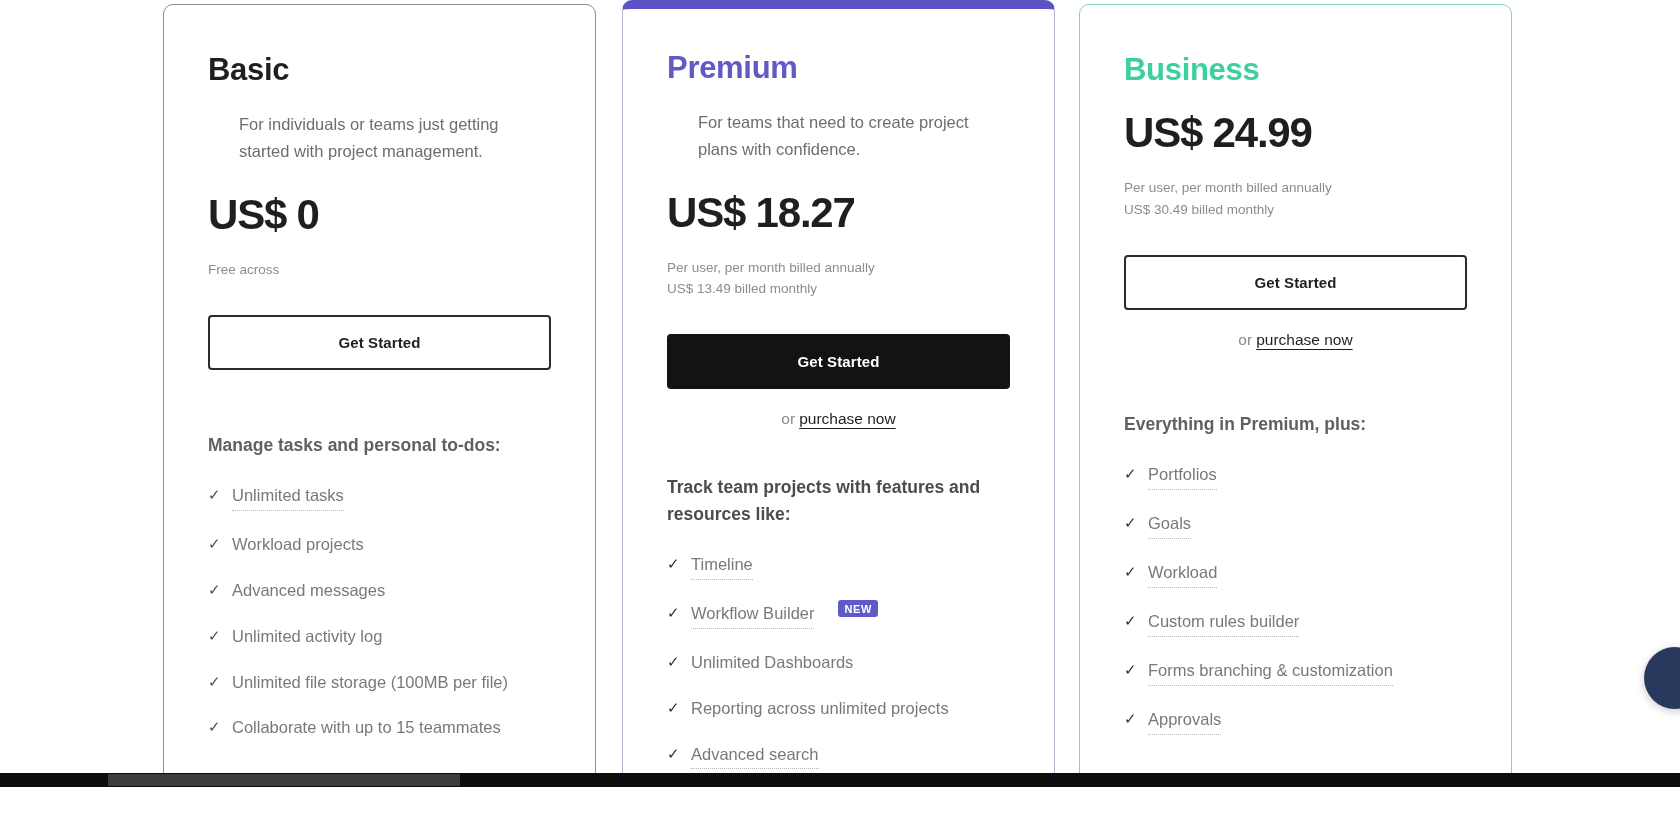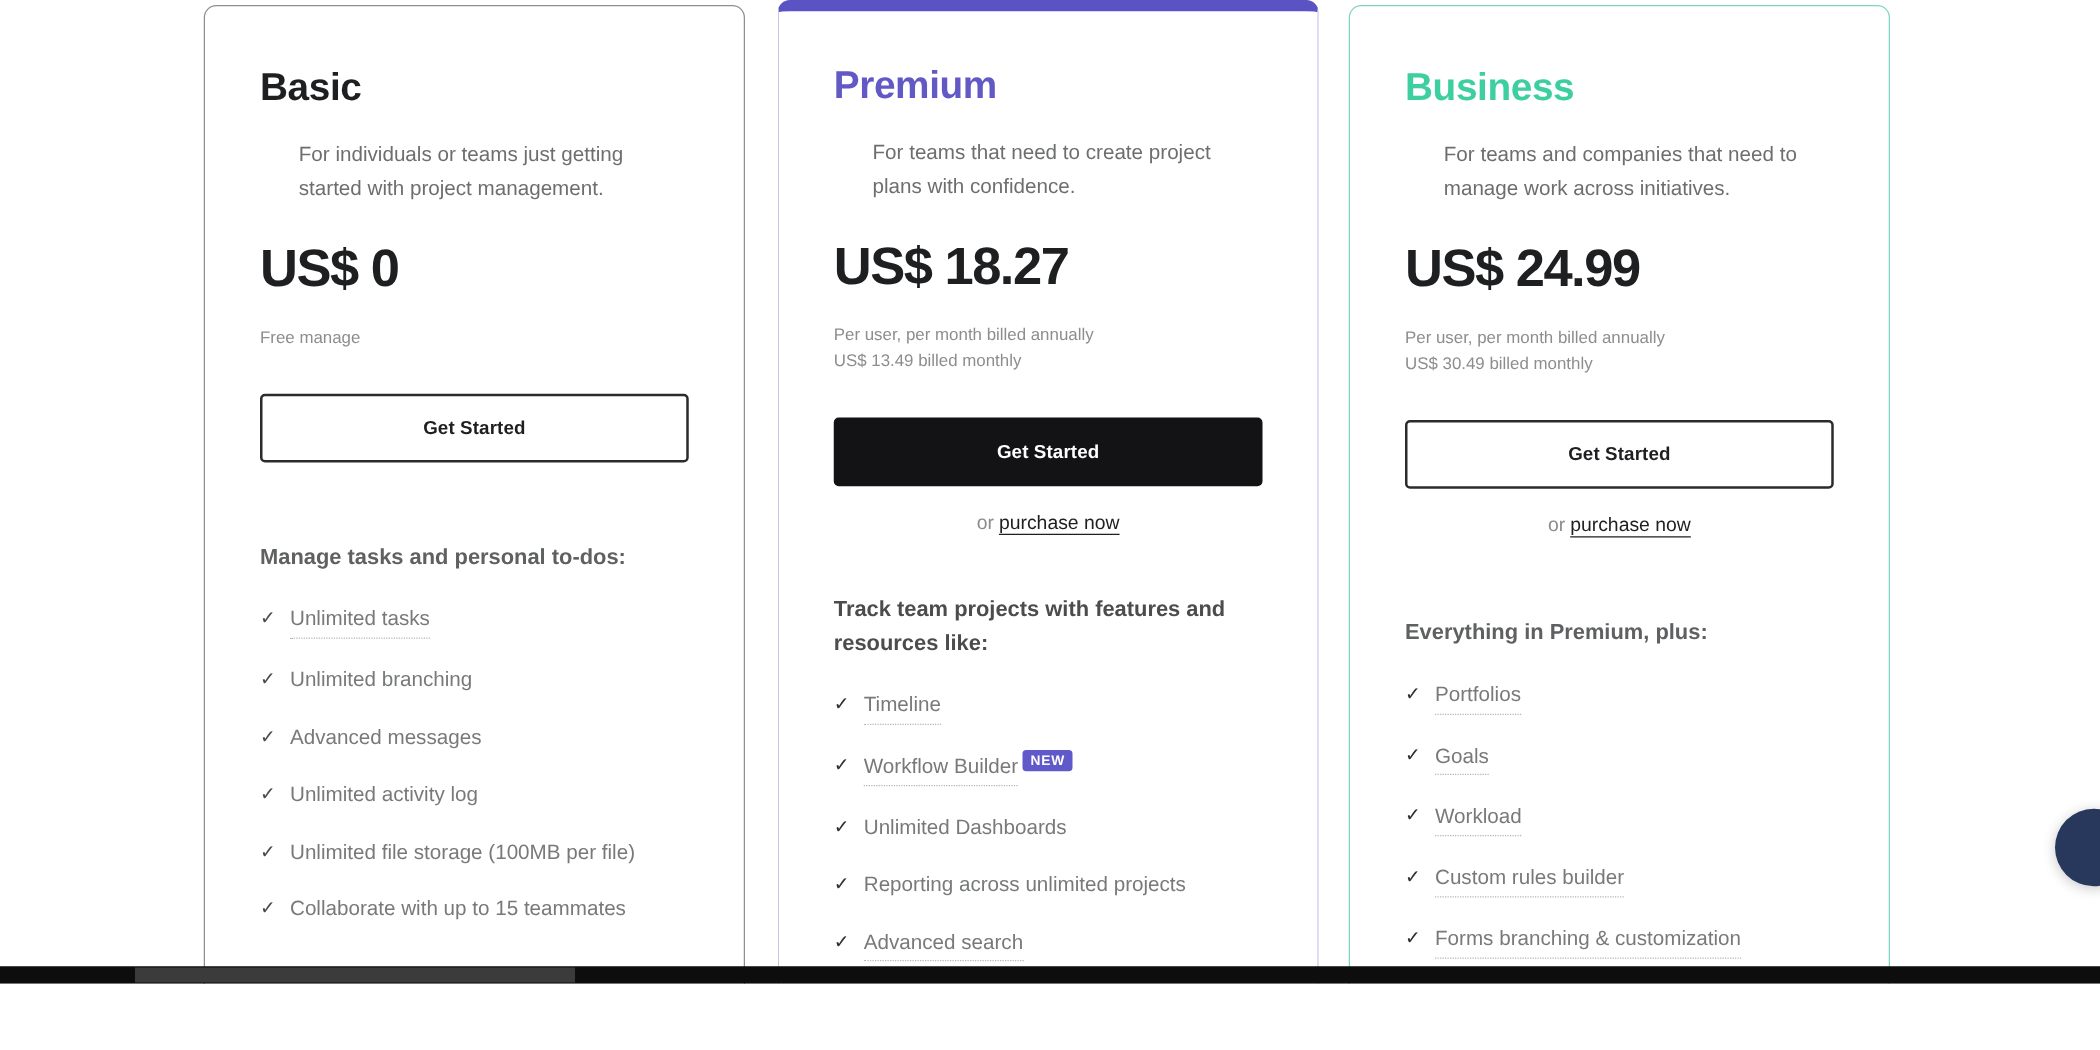--- a/index.html
+++ b/index.html
@@ -181,21 +181,21 @@
   .badge-new {
     display: inline-block;
     vertical-align: middle;
     background: #6059c9;
     color: #ffffff;
     font-size: 11px;
     font-weight: 700;
     letter-spacing: 0.6px;
     padding: 3px 6px 2px 6px;
     border-radius: 3px;
-    margin-left: 4px;
+    margin-left: 24px;
     position: relative;
     top: -2px;
   }
 
   
   .chat-widget {
     position: absolute;
     right: -26px;
     bottom: 78px;
     width: 62px;
@@ -231,33 +231,33 @@
 
 <div id="page">
 
   <div class="cards">
 
     <div class="card card--basic">
       <div class="plan-name">Basic</div>
       <div class="plan-desc">For individuals or teams just getting started with project management.</div>
       <div class="plan-price">US$ 0</div>
       <div class="plan-billing">
-        <div>Free manage</div>
+        <div>Free across</div>
       </div>
       <button class="cta">Get Started</button>
 
       <div class="features-heading">Manage tasks and personal to-dos:</div>
 
       <div class="feature">
         <span class="check">✓</span>
         <span class="feature-text tip">Unlimited tasks</span>
       </div>
       <div class="feature">
         <span class="check">✓</span>
-        <span class="feature-text">Unlimited branching</span>
+        <span class="feature-text">Workload projects</span>
       </div>
       <div class="feature">
         <span class="check">✓</span>
         <span class="feature-text">Advanced messages</span>
       </div>
       <div class="feature">
         <span class="check">✓</span>
         <span class="feature-text">Unlimited activity log</span>
       </div>
       <div class="feature">
@@ -308,21 +308,20 @@
         <span class="feature-text tip">Advanced search</span>
       </div>
       <div class="feature">
         <span class="check">✓</span>
         <span class="feature-text tip">Custom fields</span>
       </div>
     </div>
 
     <div class="card card--business">
       <div class="plan-name plan-name--business">Business</div>
-      <div class="plan-desc">For teams and companies that need to manage work across initiatives.</div>
       <div class="plan-price">US$ 24.99</div>
       <div class="plan-billing">
         <div>Per user, per month billed annually</div>
         <div>US$ 30.49 billed monthly</div>
       </div>
       <button class="cta">Get Started</button>
 
       <div class="purchase-row">
         <span class="or">or</span><span class="purchase-link">purchase now</span>
       </div>

